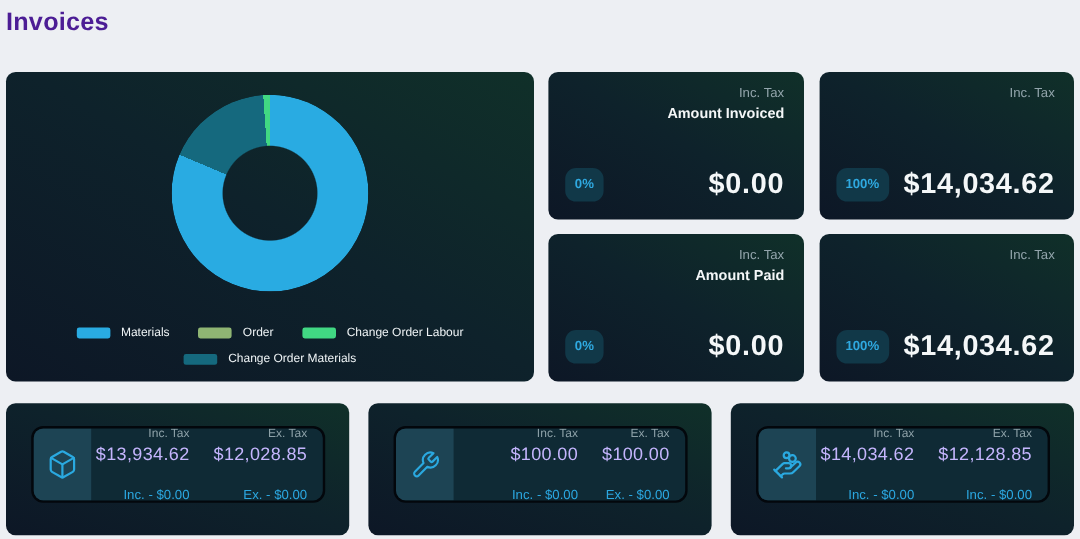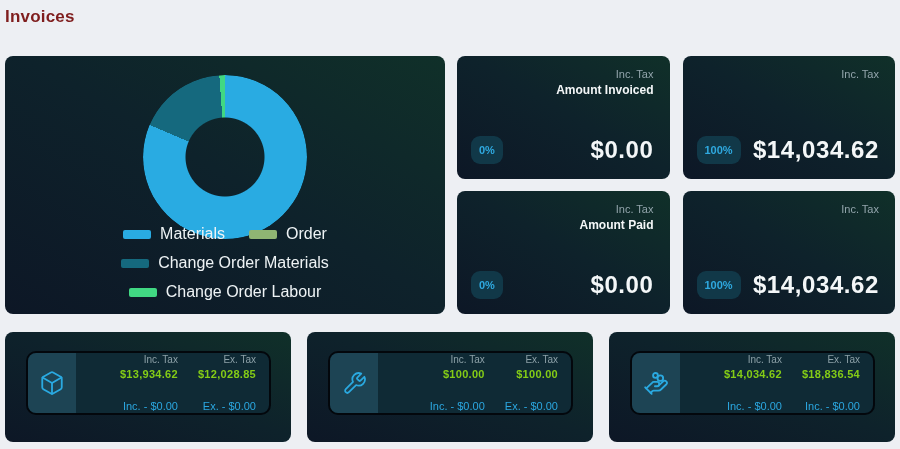--- a/index.html
+++ b/index.html
@@ -4,21 +4,21 @@
 <style>
   * { box-sizing: border-box; margin: 0; padding: 0; }
   html, body { width: 900px; height: 449px; overflow: hidden; }
   body {
     background: #edeff3;
     font-family: "Liberation Sans", sans-serif;
     position: relative;
   }
   .page { padding: 7px 5px 0 5px; }
 
-  .page-title { font-size: 17px; font-weight: 700; color: #7f1d1d; letter-spacing: .2px; }
+  .page-title { font-size: 21px; font-weight: 700; color: #4c1d95; letter-spacing: .2px; }
   .page-subtitle { font-size: 16px; font-weight: 700; color: #32a8df; margin-top: 3px; }
 
   .main-row {
     display: grid;
     grid-template-columns: 440px 1fr;
     gap: 12px;
     margin-top: 29px;
   }
 
   .dark-card {
@@ -33,21 +33,21 @@
     width: 164px; height: 164px; border-radius: 50%;
     -webkit-mask: radial-gradient(circle, transparent 0 39px, #000 40px);
     mask: radial-gradient(circle, transparent 0 39px, #000 40px);
   }
   .legend {
     position: absolute; left: 0; right: 0; bottom: 13px;
     margin: 0 auto; max-width: 424px;
     display: flex; flex-wrap: wrap; justify-content: center; align-items: center;
     column-gap: 24px; row-gap: 11px;
   }
-  .legend-item { display: flex; align-items: center; gap: 9px; font-size: 16px; color: #eef3f5; cursor: pointer; }
+  .legend-item { display: flex; align-items: center; gap: 9px; font-size: 10px; color: #eef3f5; cursor: pointer; }
   .swatch { width: 28px; height: 9px; border-radius: 2px; flex: none; }
 
   
   .metrics-grid { display: grid; grid-template-columns: 1fr 1fr; gap: 12px 13px; }
   .metric-card {
     height: 123px;
     display: flex; flex-direction: column; justify-content: space-between;
     padding: 12px 16px 15px 14px;
   }
   .metric-head { text-align: right; }
@@ -66,21 +66,21 @@
   .summary-card { height: 110px; padding: 19px 20px 0 21px; }
   .panel {
     height: 64px; border: 2px solid #03070c; border-radius: 10px;
     background: #0f2a35; display: flex; overflow: hidden; cursor: pointer;
   }
   .icon-box { width: 48px; flex: none; background: rgba(52,110,138,.38); display: flex; align-items: center; justify-content: center; }
   .icon-box svg { stroke: #2aa9e0; }
   .panel-values { flex: 1; display: flex; justify-content: flex-end; align-items: center; gap: 20px; padding-right: 13px; }
   .vcol { text-align: right; }
   .vlabel { font-size: 10px; color: #8da1a8; }
-  .vamount { font-size: 11px; font-weight: 700; color: #84cc16; letter-spacing: .3px; margin-top: 3px; }
+  .vamount { font-size: 15px; font-weight: 400; color: #c4b5fd; letter-spacing: .3px; margin-top: 3px; }
   .vsub { font-size: 11px; color: #2ba7e0; margin-top: 20px; }
 </style>
 </head>
 <body>
 
 <div class="page">
 
   <div>
     <div class="page-title">Invoices</div>
   </div>
@@ -92,26 +92,26 @@
       <div class="legend">
           <div class="legend-item">
             <span class="swatch" style="background: rgb(41, 171, 226);"></span>
             <span>Materials</span>
           </div>
           <div class="legend-item">
             <span class="swatch" style="background: rgb(143, 181, 115);"></span>
             <span>Order</span>
           </div>
           <div class="legend-item">
+            <span class="swatch" style="background: rgb(65, 216, 131);"></span>
+            <span>Change Order Labour</span>
+          </div>
+          <div class="legend-item">
             <span class="swatch" style="background: rgb(21, 105, 126);"></span>
             <span>Change Order Materials</span>
-          </div>
-          <div class="legend-item">
-            <span class="swatch" style="background: rgb(65, 216, 131);"></span>
-            <span>Change Order Labour</span>
           </div>
         </div>
     </div>
 
     <div class="metrics-grid">
 
       <div class="dark-card metric-card">
         <div class="metric-head">
           <div class="tax-label">Inc. Tax</div>
           <div class="metric-title">Amount Invoiced</div>
@@ -216,21 +216,21 @@
           </svg>
         </div>
         <div class="panel-values">
           <div class="vcol">
             <div class="vlabel">Inc. Tax</div>
             <div class="vamount">$14,034.62</div>
             <div class="vsub">Inc. - $0.00</div>
           </div>
           <div class="vcol">
             <div class="vlabel">Ex. Tax</div>
-            <div class="vamount">$18,836.54</div>
+            <div class="vamount">$12,128.85</div>
             <div class="vsub">Inc. - $0.00</div>
           </div>
         </div>
       </div>
     </div>
 
   </div>
 </div>
 
 </body></html>

